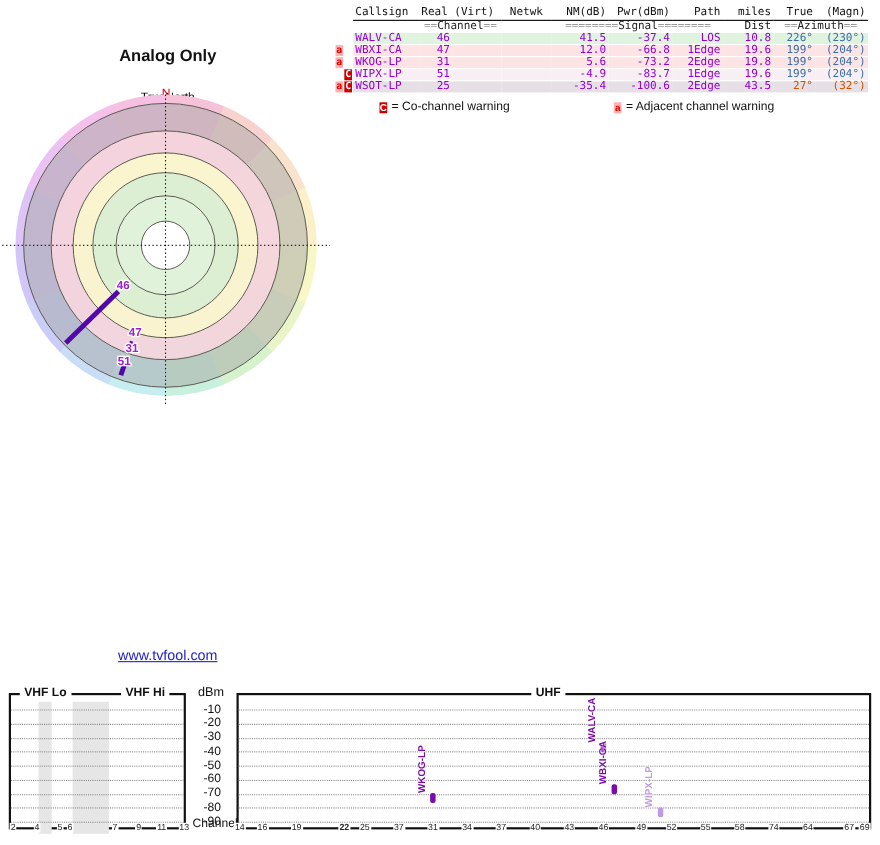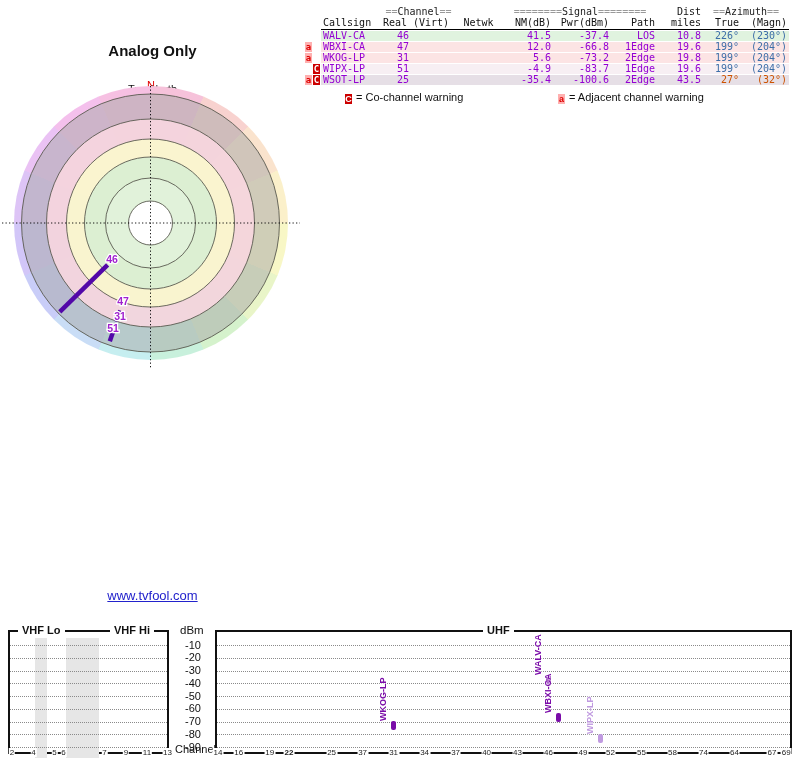--- a/index.html
+++ b/index.html
@@ -110,41 +110,41 @@
         <line x1="113.38523039188414" y1="252.7891176183221" x2="109.8039806928554" y2="263.1898219499146" stroke="#5208a8" stroke-width="4.5"></line>
         <text x="113" y="254" fill="#a020cf" font-size="10.5" font-weight="bold" text-anchor="middle" stroke="#fff" stroke-width="2.5" paint-order="stroke" font-family="&quot;Liberation Sans&quot;,sans-serif">51</text>
       </g>
   </svg>
 
   <div class="abs" id="site-link">
     <a href="#">www.tvfool.com</a>
   </div>
 
   <div class="abs" id="tvtable">
-    <div class="tr h1">
-      <span class="cell"></span>
-        <span class="cell"></span>
-      <span class="cell sp2 center"><i class="eq">==</i><i class="hlabel">Channel</i><i class="eq">==</i></span>
-      <span class="cell"></span>
-      <span class="cell sp3 center"><i class="eq">========</i><i class="hlabel">Signal</i><i class="eq">========</i></span>
-      <span class="cell right">Dist</span>
-      <span class="cell sp2 center"><i class="eq">==</i><i class="hlabel">Azimuth</i><i class="eq">==</i></span>
-    </div>
     <div class="tr h2">
       <span class="cell nob"></span>
       <span class="cell left">Callsign</span>
       <span class="cell left">Real</span>
       <span class="cell left">(Virt)</span>
       <span class="cell center">Netwk</span>
       <span class="cell right">NM(dB)</span>
       <span class="cell right">Pwr(dBm)</span>
       <span class="cell right" style="padding-right:4px">Path</span>
       <span class="cell right">miles</span>
       <span class="cell right">True</span>
       <span class="cell right">(Magn)</span>
+    </div>
+    <div class="tr h1">
+      <span class="cell"></span>
+        <span class="cell"></span>
+      <span class="cell sp2 center"><i class="eq">==</i><i class="hlabel">Channel</i><i class="eq">==</i></span>
+      <span class="cell"></span>
+      <span class="cell sp3 center"><i class="eq">========</i><i class="hlabel">Signal</i><i class="eq">========</i></span>
+      <span class="cell right">Dist</span>
+      <span class="cell sp2 center"><i class="eq">==</i><i class="hlabel">Azimuth</i><i class="eq">==</i></span>
     </div>
 
     <div class="tr rowd row-green">
       <span class="cell c-badge">
           <span class="warn warn-a" style="visibility: hidden;"></span>
           <span class="warn warn-c" style="visibility: hidden;"></span>
         </span>
       <span class="cell left purple">WALV-CA</span>
       <span class="cell right purple">46</span>
       <span class="cell left purple"></span>
@@ -272,21 +272,21 @@
         <div class="xtick" style="left:33.5px;">4</div>
         <div class="xtick" style="left:54.5px;">5</div>
         <div class="xtick" style="left:63.5px;">6</div>
         <div class="xtick" style="left:104.5px;">7</div>
         <div class="xtick" style="left:126px;">9</div>
         <div class="xtick" style="left:147px;">11</div>
         <div class="xtick" style="left:167.5px;">13</div>
         <div class="xtick" style="left:218px;">14</div>
         <div class="xtick" style="left:238.66px;">16</div>
         <div class="xtick" style="left:269.65px;">19</div>
-        <div class="xtick" style="left:289px;font-weight:bold;">22</div>
+        <div class="xtick" style="left:313px;font-weight:bold;">22</div>
         <div class="xtick" style="left:331.63px;">25</div>
         <div class="xtick" style="left:362.62px;">37</div>
         <div class="xtick" style="left:393.61px;">31</div>
         <div class="xtick" style="left:424.6px;">34</div>
         <div class="xtick" style="left:455.59000000000003px;">37</div>
         <div class="xtick" style="left:486.58px;">40</div>
         <div class="xtick" style="left:517.5699999999999px;">43</div>
         <div class="xtick" style="left:548.56px;">46</div>
         <div class="xtick" style="left:583px;">49</div>
         <div class="xtick" style="left:610.54px;">52</div>

